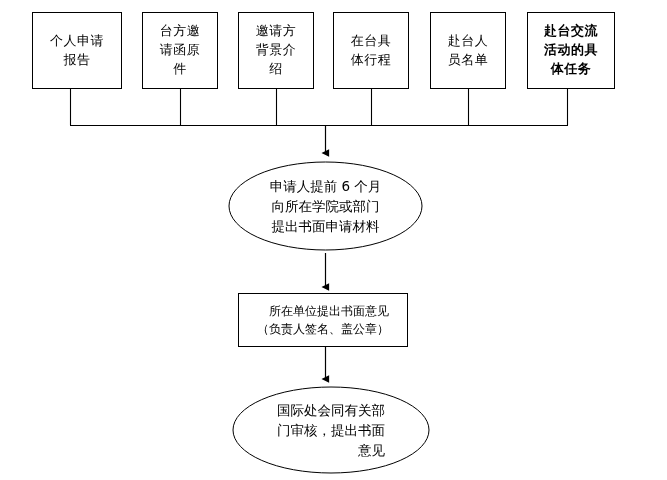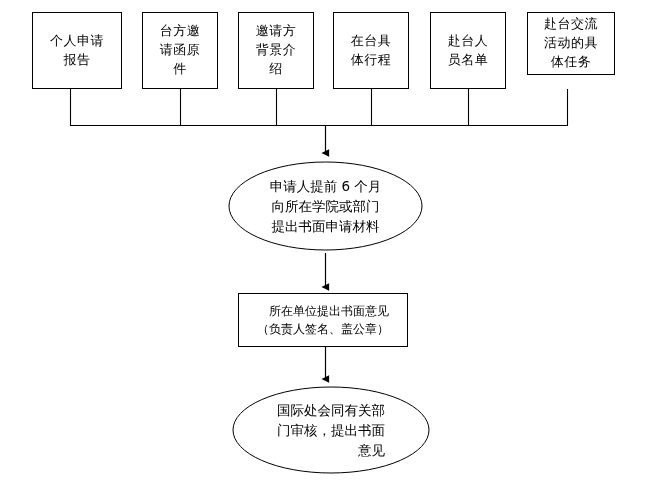--- a/index.html
+++ b/index.html
@@ -104,21 +104,21 @@
   <div class="node box" style="left:333px; top:12px; width:76px; height:77px;">
     <div class="txt">在台具
 体行程</div>
   </div>
 
   <div class="node box" style="left:430px; top:12px; width:76px; height:77px;">
     <div class="txt">赴台人
 员名单</div>
   </div>
 
-  <div class="node box" style="left:527px; top:12px; width:88px; height:63px;">
+  <div class="node box" style="left:527px; top:12px; width:88px; height:77px;font-weight:bold;">
     <div class="txt">赴台交流
 活动的具
 体任务</div>
   </div>
 
   <div class="node oval" style="left:228px; top:161px; width:195px; height:90px;">
     <svg class="ellipse-svg" viewBox="0 0 195 90" preserveAspectRatio="none">
       <ellipse cx="97.5" cy="45" rx="96.5" ry="44" fill="#ffffff" stroke="#000000" stroke-width="1"></ellipse>
     </svg>
     <div class="txt">申请人提前 6 个月

